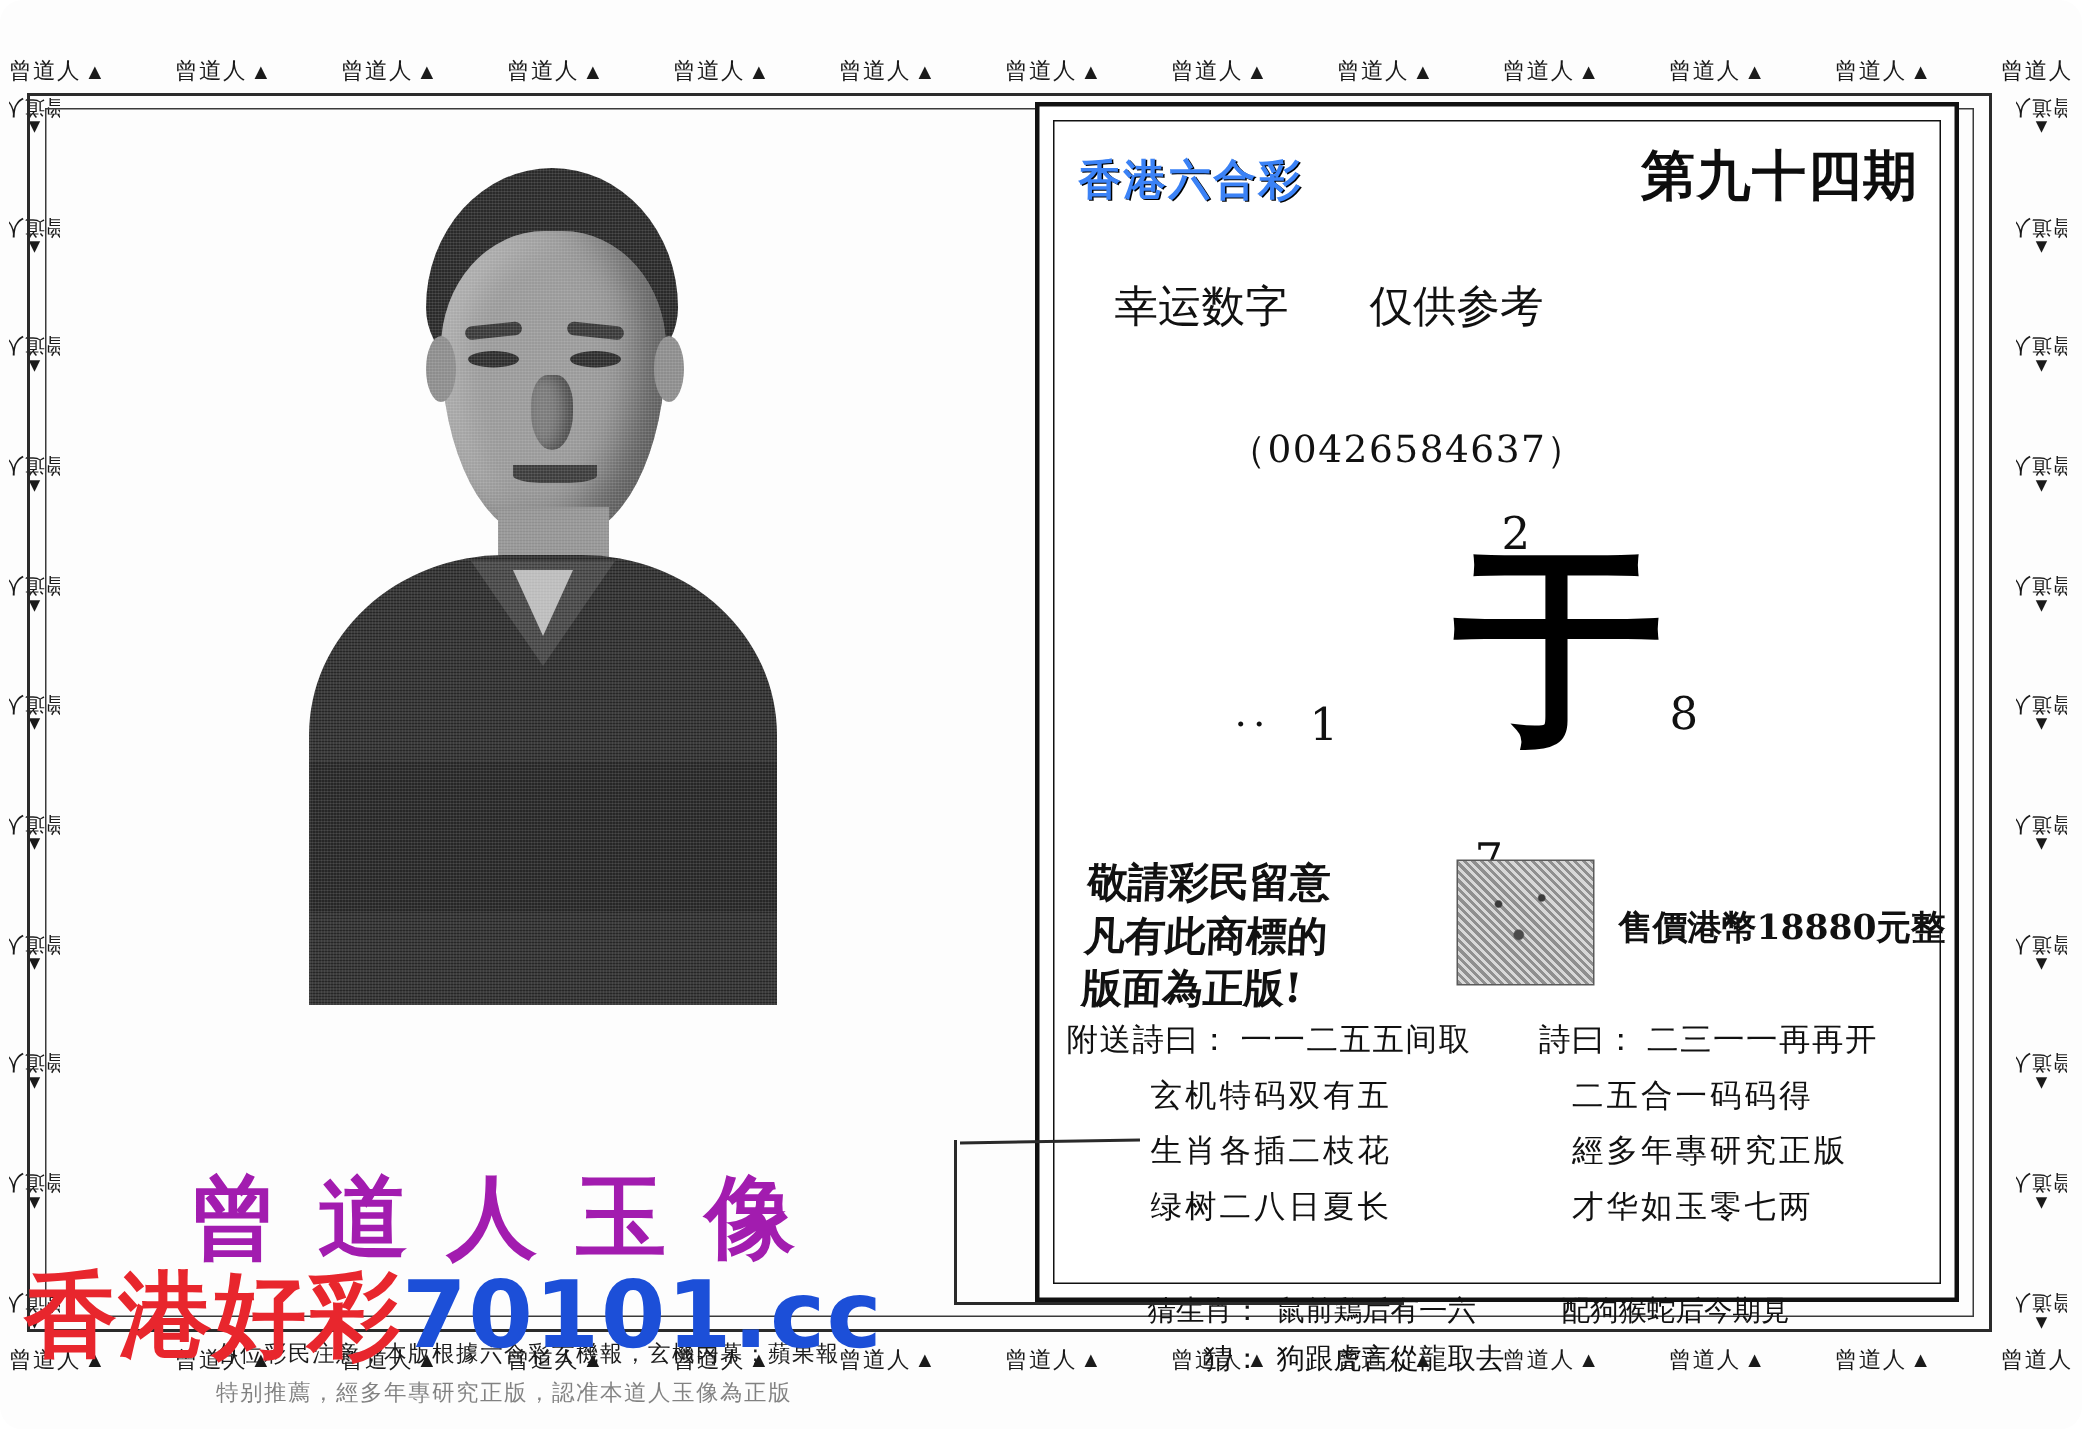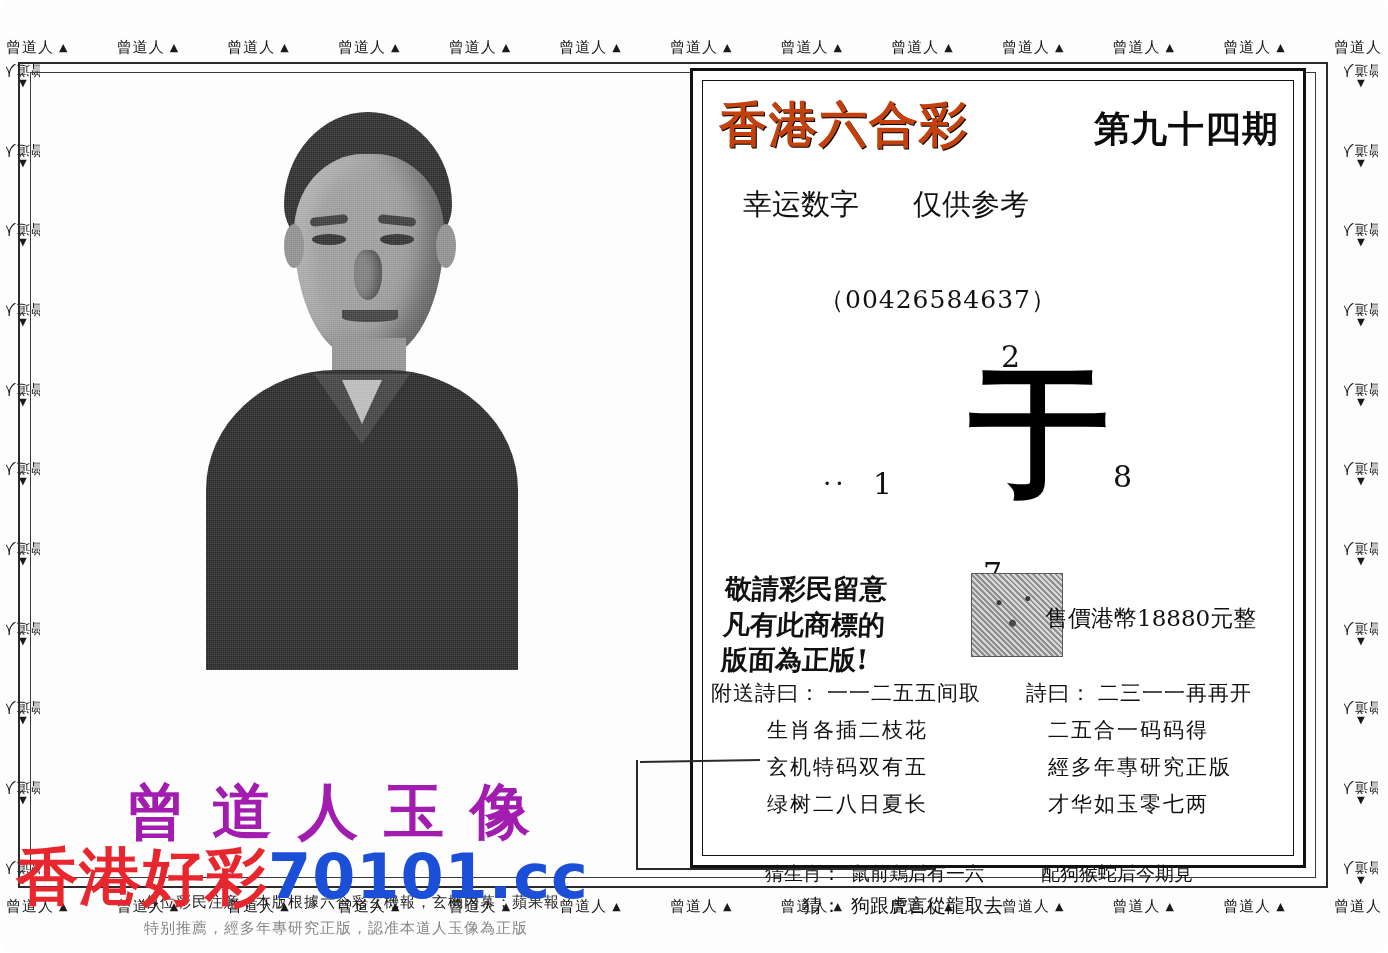--- a/index.html
+++ b/index.html
@@ -254,23 +254,23 @@
     left: 26px;
     top: 22px;
     width: 560px;
     display: flex;
     align-items: baseline;
     justify-content: space-between;
   }
   .card-brand {
     font-family: "DejaVu Serif", serif;
     font-weight: bold;
-    font-size: 48px;
+    font-size: 28px;
     letter-spacing: 2px;
-    color: #c2410c;
+    color: #3b82f6;
     text-shadow: 1px 1px 0 #000;
   }
   .card-issue {
     font-family: "DejaVu Serif", serif;
     font-weight: bold;
     font-size: 36px;
     letter-spacing: 1px;
     color: #0d0d0d;
   }
   .card-subrows {
@@ -348,26 +348,27 @@
     height: 82px;
     background:
       radial-gradient(circle at 30% 35%, #3a3a3a 0 2px, rgba(0,0,0,0) 3px),
       radial-gradient(circle at 62% 30%, #3a3a3a 0 2px, rgba(0,0,0,0) 3px),
       radial-gradient(circle at 45% 60%, #4a4a4a 0 3px, rgba(0,0,0,0) 4px),
       repeating-linear-gradient(45deg, #8f8f8f 0 2px, #d8d8d8 2px 4px);
     border: 1px solid #5a5a5a;
   }
   .price {
     position: absolute;
-    left: 352px;
+    left: 386px;
     top: 532px;
     font-family: "DejaVu Serif", serif;
     font-size: 23px;
     color: #111;
     white-space: nowrap;
+    font-weight: bold;
   }
 
   
   .poems {
     position: absolute;
     left: 18px;
     top: 608px;
     width: 580px;
     display: flex;
     gap: 22px;
@@ -651,22 +652,22 @@
     </div>
     <div class="stamp"></div>
     <div class="price">售價港幣18880元整</div>
 
     <div class="poems">
       <div class="poem-col left">
         <div class="poem-head">
           <span>附送詩曰：</span>
           <span>一一二五五间取</span>
         </div>
+        <div class="poem-line">玄机特码双有五</div>
         <div class="poem-line">生肖各插二枝花</div>
-        <div class="poem-line">玄机特码双有五</div>
         <div class="poem-line">绿树二八日夏长</div>
       </div>
       <div class="poem-col right">
         <div class="poem-head">
           <span>詩曰：</span>
           <span>二三一一再再开</span>
         </div>
         <div class="poem-line">二五合一码码得</div>
         <div class="poem-line">經多年專研究正版</div>
         <div class="poem-line">才华如玉零七两</div>

